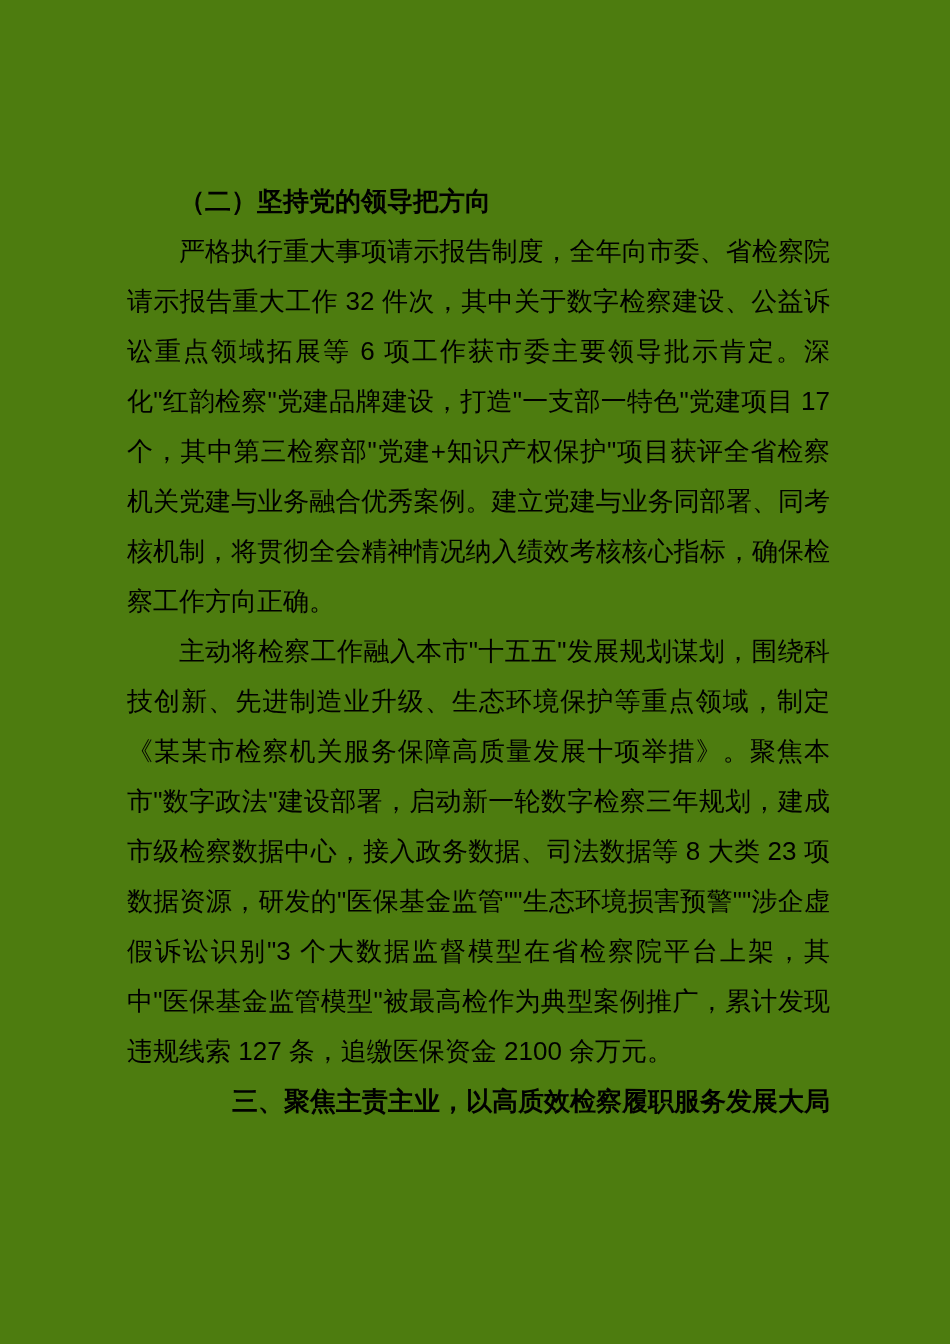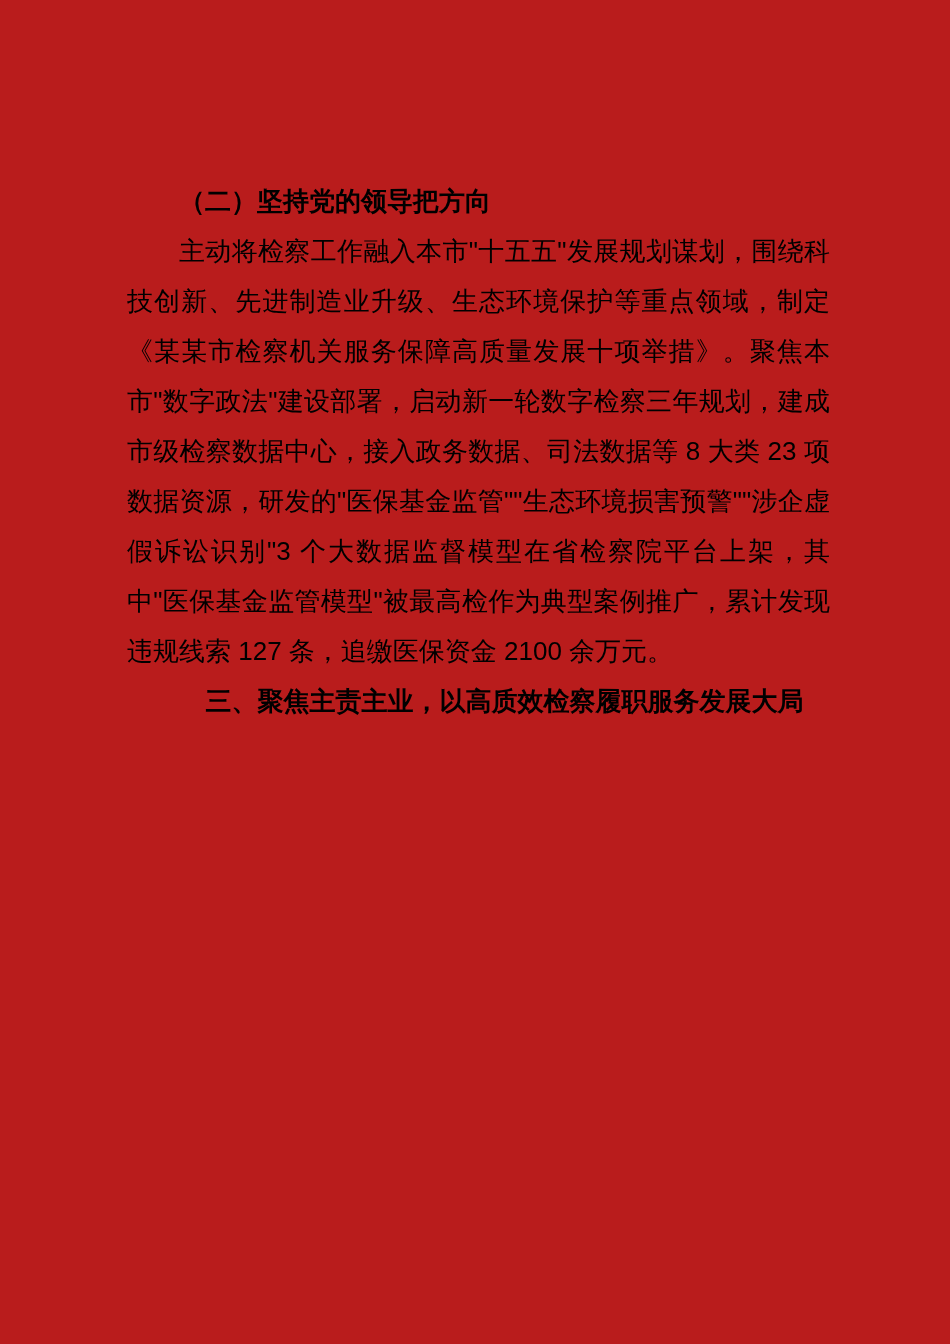--- a/index.html
+++ b/index.html
@@ -4,21 +4,21 @@
 <style>
   html, body {
     margin: 0;
     padding: 0;
     background: #ffffff;
   }
   .page {
     position: relative;
     width: 950px;
     height: 1344px;
-    background: #b91c1c;
+    background: #4d7c0f;
     overflow: hidden;
   }
   .doc {
     position: absolute;
     left: 127px;
     top: 176px;
     width: 703px;
     color: #000000;
     font-family: "Liberation Sans", sans-serif;
     font-size: 26px;
@@ -32,32 +32,33 @@
   }
   .heading-sub {
     margin: 0;
     text-indent: 2em;
     text-align: left;
     font-weight: 700;
   }
   .heading-main {
     margin: 0;
     text-indent: 2em;
-    text-align: center;
+    text-align: right;
     font-weight: 700;
   }
 </style>
 </head>
 <body>
 
 <div class="page">
   <div class="doc">
 
     <div class="heading-sub">（二）坚持党的领导把方向</div>
 
+    <p class="para">严格执行重大事项请示报告制度，全年向市委、省检察院请示报告重大工作 32 件次，其中关于数字检察建设、公益诉讼重点领域拓展等 6 项工作获市委主要领导批示肯定。深化"红韵检察"党建品牌建设，打造"一支部一特色"党建项目 17 个，其中第三检察部"党建+知识产权保护"项目获评全省检察机关党建与业务融合优秀案例。建立党建与业务同部署、同考核机制，将贯彻全会精神情况纳入绩效考核核心指标，确保检察工作方向正确。</p>
 
 
     <p class="para">主动将检察工作融入本市"十五五"发展规划谋划，围绕科技创新、先进制造业升级、生态环境保护等重点领域，制定《某某市检察机关服务保障高质量发展十项举措》。聚焦本市"数字政法"建设部署，启动新一轮数字检察三年规划，建成市级检察数据中心，接入政务数据、司法数据等 8 大类 23 项数据资源，研发的"医保基金监管""生态环境损害预警""涉企虚假诉讼识别"3 个大数据监督模型在省检察院平台上架，其中"医保基金监管模型"被最高检作为典型案例推广，累计发现违规线索 127 条，追缴医保资金 2100 余万元。</p>
 
     <div class="heading-main">三、聚焦主责主业，以高质效检察履职服务发展大局</div>
 
   </div>
 </div>
 
 </body></html>

